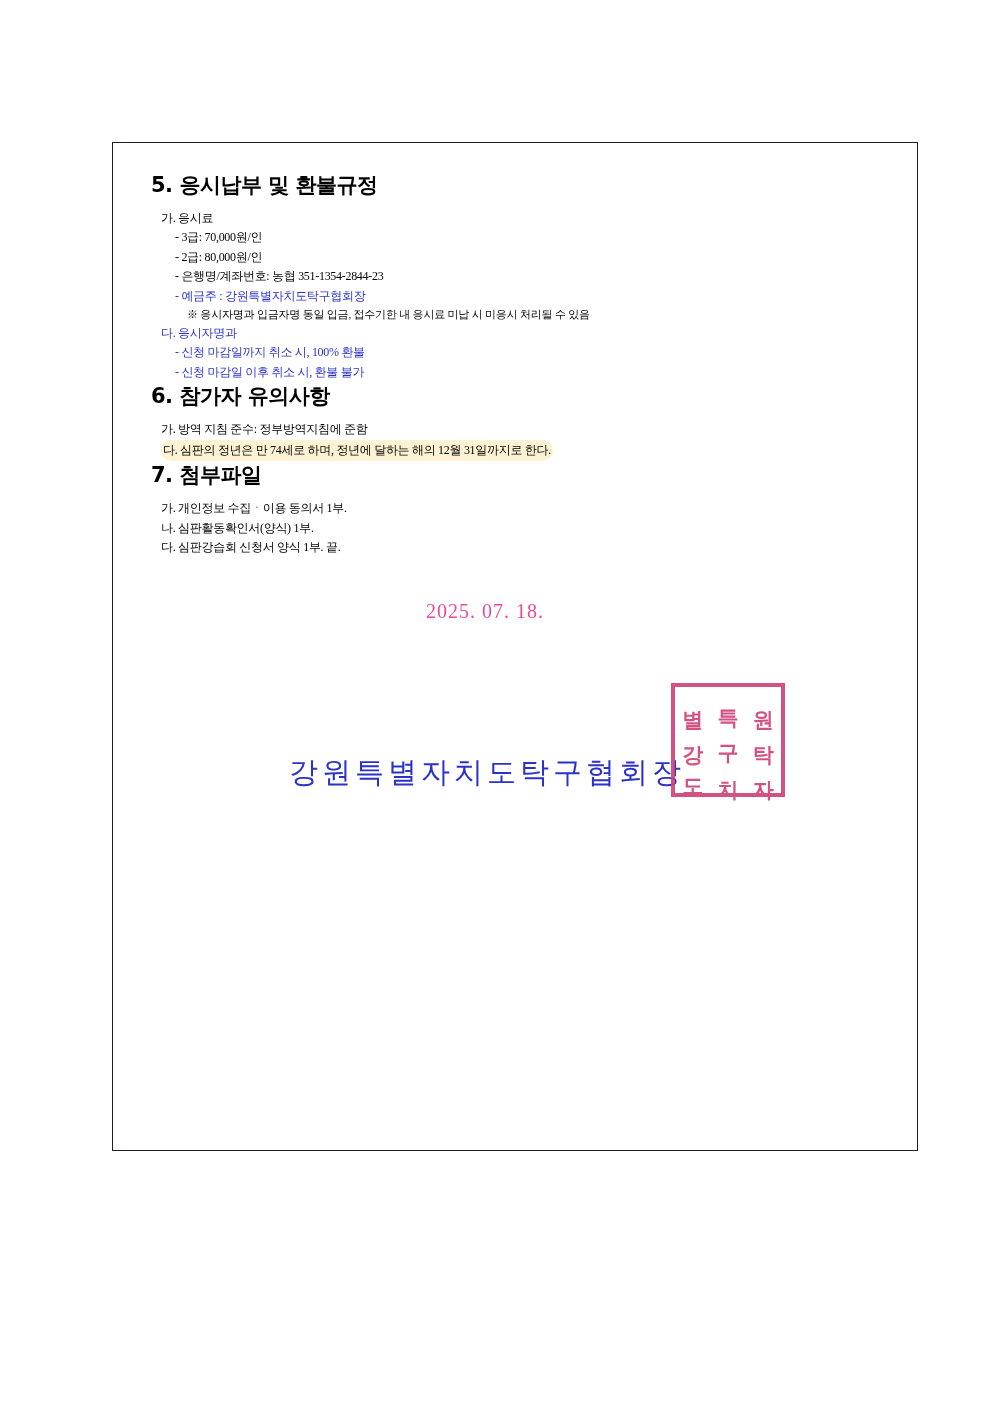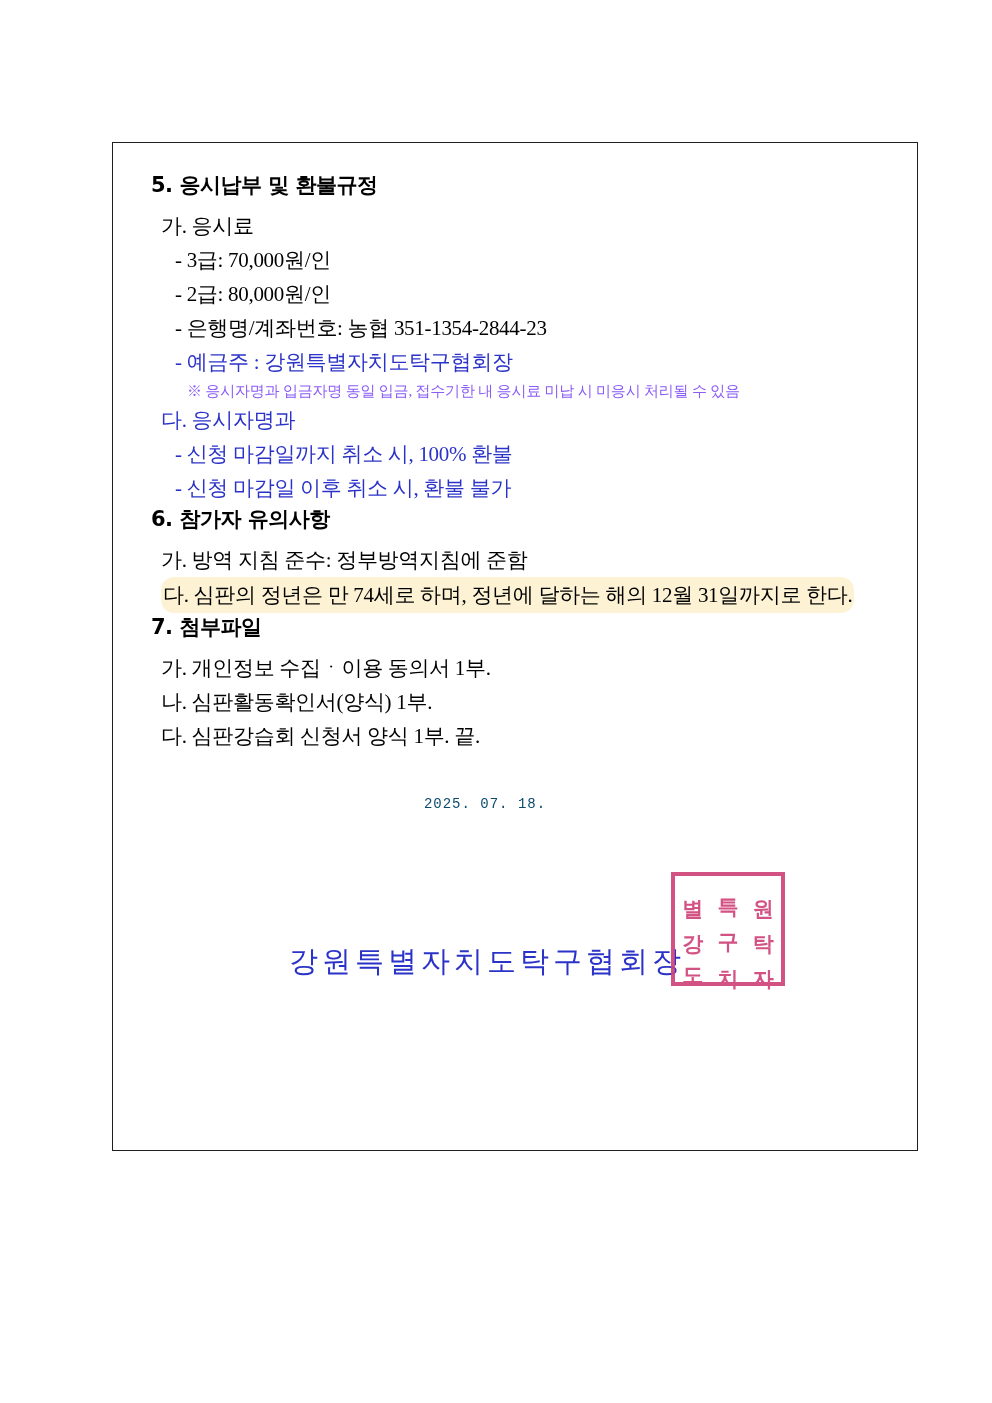--- a/index.html
+++ b/index.html
@@ -36,57 +36,56 @@
     letter-spacing: -0.5px;
     color: #000000;
     margin: 0 0 10px 0;
     padding-left: 8px;
   }
   .sec-gap {
     margin-top: 34px;
   }
 
   .line {
-    font-size: 21px;
+    font-size: 12px;
     line-height: 1.62;
     letter-spacing: -0.3px;
     color: #000000;
     white-space: nowrap;
   }
   .ind1 { padding-left: 18px; }
   .ind2 { padding-left: 32px; }
   .ind3 { padding-left: 44px; }
 
   .blue { color: #2b32c8; }
   .note {
-    font-size: 15px;
-    color: #8b5cf6;
+    font-size: 11px;
+    color: #000000;
     letter-spacing: -0.2px;
   }
   .small-red {
     color: #d81111;
   }
   .hl {
     background: #fdf3d4;
     color: #000000;
     border-radius: 13px;
   }
   .hl-wrap {
     display: inline-block;
     padding: 1px 2px;
   }
 
   .date {
     text-align: center;
-    font-size: 14px;
-    color: #0c4a6e;
+    font-size: 20px;
+    color: #ec4899;
     letter-spacing: 1px;
     margin-top: 42px;
     padding-right: 60px;
-    font-family: Liberation Mono, monospace;
   }
 
   .sign-area {
     position: relative;
     margin-top: 58px;
     height: 150px;
   }
   .signer {
     position: absolute;
     left: 146px;

